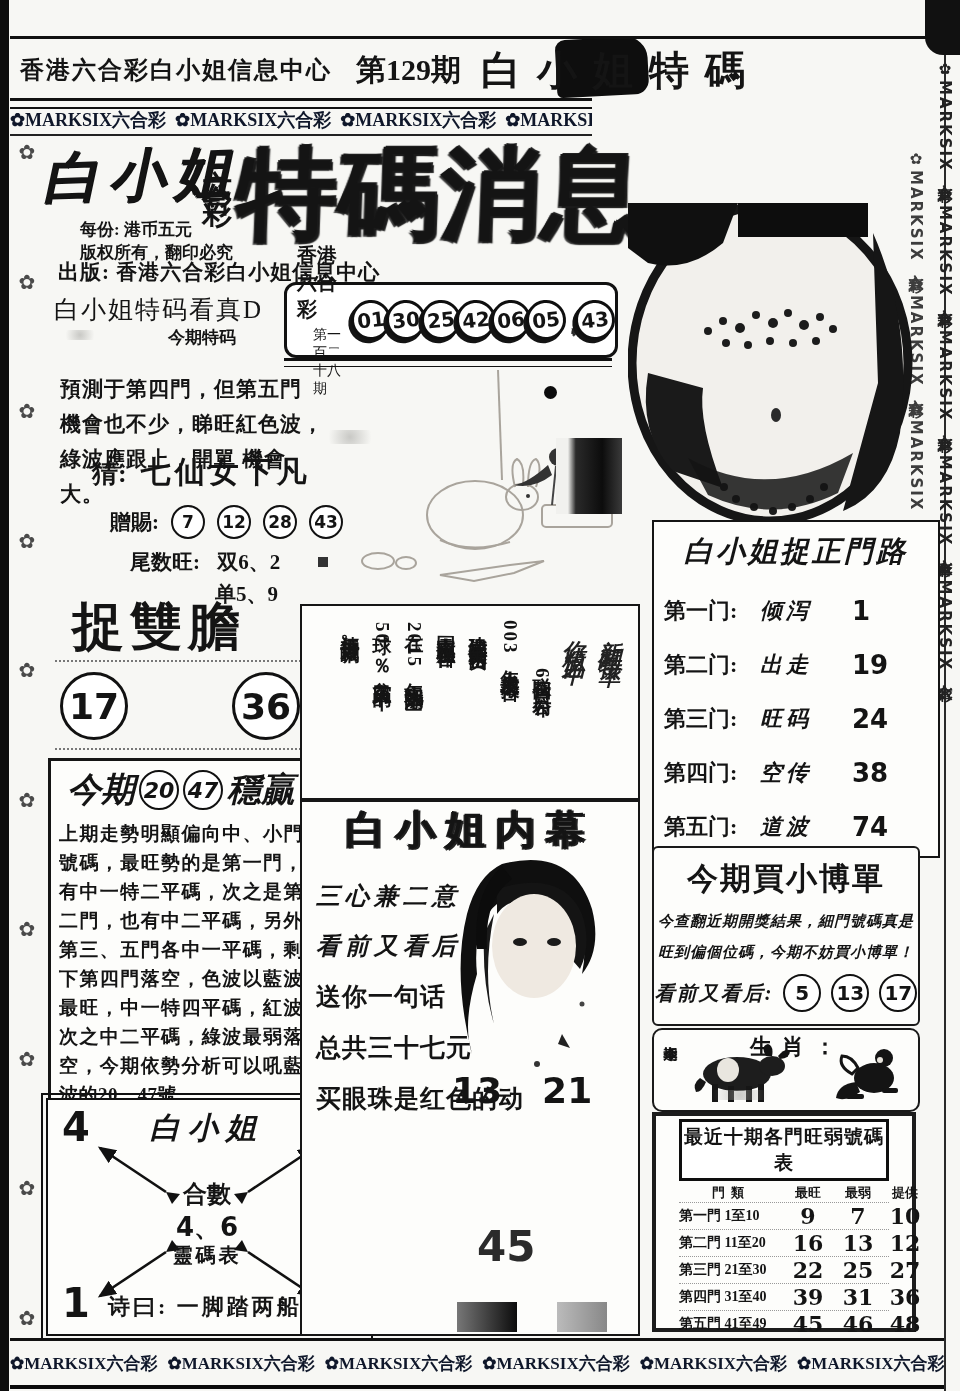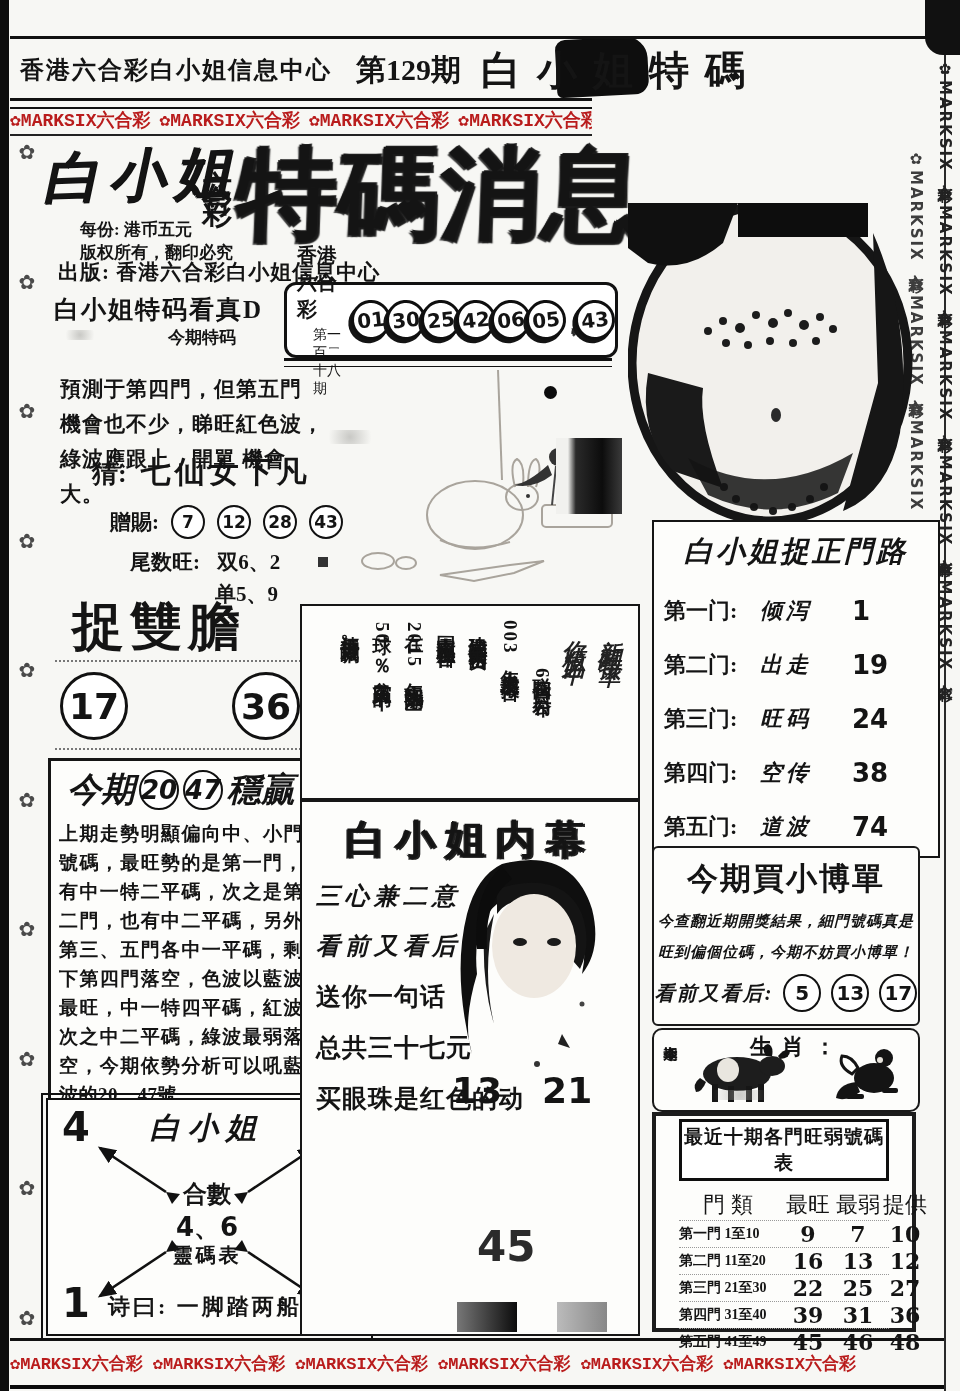--- a/index.html
+++ b/index.html
@@ -13,21 +13,21 @@
   #edge-left{left:0;top:0;width:9px;height:1391px;background:#0d0d0d;}
   #edge-right{left:944px;top:30px;width:2px;height:1361px;background:#2a2a2a;}
   #corner-blob{left:925px;top:0;width:35px;height:55px;background:#111;border-radius:0 0 0 18px;}
   #title-smudge{left:556px;top:38px;width:92px;height:58px;background:#0e0e0e;border-radius:10px 22px 14px 6px;transform:rotate(-3deg);}
   #topbar{left:10px;top:36px;width:936px;height:62px;border-top:3px solid #111;display:flex;align-items:center;}
   #toprule{left:10px;top:98px;width:582px;height:6px;border-top:3px solid #111;border-bottom:2px solid #111;}
   #strip-top{left:10px;top:106px;width:582px;height:28px;display:flex;gap:9px;align-items:center;overflow:hidden;
              border-bottom:2px solid #222;}
   #strip-bottom{left:10px;top:1338px;width:934px;height:44px;display:flex;gap:10px;align-items:center;overflow:hidden;
              border-top:3px solid #111;border-bottom:4px solid #0a0a0a;}
-  .mx-unit{font-family:Liberation Mono, monospace;font-weight:bold;font-size:17px;white-space:nowrap;color:#b91c1c;}
+  .mx-unit{font-family:Liberation Serif, serif;font-weight:bold;font-size:17px;white-space:nowrap;color:#0f172a;}
   #strip-top .mx-unit{font-size:18px;}
   #flower-col{left:12px;top:140px;width:30px;height:1190px;display:flex;flex-direction:column;justify-content:space-between;
               align-items:center;color:#4a4a4a;font-size:20px;}
   .rstrip{color:#333;font-family:"DejaVu Sans",sans-serif;font-weight:bold;font-size:15px;letter-spacing:2px;
           writing-mode:vertical-rl;}
   #rstrip-a{left:899px;top:150px;height:1180px;width:26px;color:#3d3d3d;}
   #rstrip-b{left:928px;top:60px;height:1300px;width:26px;color:#222;}
 
   
   #brand{left:42px;top:138px;font-size:56px;font-weight:900;letter-spacing:10px;transform:rotate(-2deg);
@@ -47,21 +47,21 @@
   #results-org .l1{font-size:20px;font-weight:bold;}
   #results-org .l2{font-size:14px;font-weight:normal;margin-top:3px;margin-left:16px;}
   #result-balls{display:flex;align-items:center;margin-left:4px;}
   .ball{width:34px;height:34px;min-width:34px;border:3px solid #0f0f0f;border-radius:50%;background:#fff;
         display:flex;align-items:center;justify-content:center;font-weight:900;font-size:20px;
         font-family:"DejaVu Sans",sans-serif;box-shadow:-3px 3px 0 #141414;margin-left:-5px;transform:rotate(-6deg);}
   .special-label{font-size:9px;line-height:9px;width:12px;margin-left:2px;font-weight:bold;color:#222;}
   #results-rule{left:284px;top:358px;width:328px;height:5px;border-top:3px solid #111;border-bottom:1px solid #111;}
 
   
-  #fc-title{left:54px;top:293px;font-size:25px;font-weight:700;letter-spacing:2px;}
+  #fc-title{left:54px;top:293px;font-size:25px;font-weight:400;letter-spacing:2px;}
   #fc-sub{left:168px;top:326px;font-size:17px;font-weight:bold;}
   #forecast-lines{left:60px;top:372px;width:270px;font-size:21px;font-weight:bold;line-height:35px;letter-spacing:1px;}
   #guess-row{left:92px;top:452px;font-size:26px;font-weight:900;}
   #guess-row .word{margin-left:14px;letter-spacing:4px;font-size:30px;}
   #gift-row{left:110px;top:505px;display:flex;align-items:center;gap:12px;font-size:21px;font-weight:bold;}
   .cnum{width:30px;height:30px;border:2px solid #111;border-radius:50%;display:flex;align-items:center;justify-content:center;
         font-size:17px;font-weight:bold;font-family:"DejaVu Sans",sans-serif;background:#fff;}
   #tail-row1{left:130px;top:548px;font-size:21px;font-weight:bold;}
   #tail-row2{left:215px;top:580px;font-size:21px;font-weight:bold;}
 
@@ -70,21 +70,21 @@
   #dan-rule1{left:55px;top:660px;width:250px;border-top:2px dotted #777;}
   #dan-nums{left:60px;top:672px;width:240px;display:flex;justify-content:space-between;}
   .dan-circle{width:62px;height:62px;border:3px solid #111;border-radius:50%;background:#fff;
               display:flex;align-items:center;justify-content:center;font-size:36px;font-weight:bold;
               font-family:"DejaVu Sans",sans-serif;}
   #dan-rule2{left:55px;top:748px;width:250px;border-top:2px dotted #777;}
 
   
   #stable{left:48px;top:758px;width:244px;height:338px;border:3px solid #151515;background:#fdfdfb;padding:6px 8px;}
   #stable-title{display:flex;align-items:center;justify-content:center;gap:4px;font-size:34px;font-weight:900;font-style:italic;}
-  #stable-title .cnum{width:36px;height:36px;font-size:26px;border-width:2px;}
+  #stable-title .cnum{width:36px;height:36px;font-size:22px;border-width:2px;}
   #stable-body{margin-top:6px;font-size:19px;font-weight:bold;line-height:29px;text-align:justify;letter-spacing:.5px;}
 
   
   #magic{left:46px;top:1098px;width:318px;height:234px;border:2px solid #111;outline:2px solid #111;outline-offset:3px;
          background:#fdfdfb;}
   #magic .corner{position:absolute;font-size:40px;font-weight:bold;font-family:"DejaVu Sans",sans-serif;}
   #magic-title{position:absolute;left:0;right:0;top:8px;text-align:center;font-size:30px;font-weight:900;letter-spacing:8px;font-style:italic;}
   #magic-c1{position:absolute;left:0;right:0;top:78px;text-align:center;font-size:24px;font-weight:900;}
   #magic-c2{position:absolute;left:0;right:0;top:110px;text-align:center;font-size:26px;font-weight:bold;font-family:"DejaVu Sans",sans-serif;}
   #magic-c3{position:absolute;left:0;right:0;top:142px;text-align:center;font-size:20px;font-weight:bold;letter-spacing:3px;}
@@ -94,21 +94,21 @@
   #rabbit{left:290px;top:365px;}
   
   #news{left:300px;top:604px;width:336px;height:192px;border:2px solid #161616;background:#fdfdfb;display:flex;justify-content:flex-end;}
   #news-cols{writing-mode:vertical-rl;height:100%;padding:10px 8px;}
   .news-head{font-size:22px;font-weight:bold;font-style:italic;letter-spacing:8px;padding:6px 6px 0 0;color:#222;}
   .news-col{font-size:19px;font-weight:bold;letter-spacing:2px;padding:4px 3px;}
   .news-col.first{padding-top:46px;}
 
   
   #insider{left:300px;top:800px;width:336px;height:532px;border:2px solid #161616;background:#fdfdfb;}
-  #insider-title{position:absolute;left:0;right:0;top:10px;text-align:center;font-size:40px;font-weight:900;letter-spacing:10px;
+  #insider-title{position:absolute;left:0;right:0;top:0;text-align:center;font-size:40px;font-weight:900;letter-spacing:10px;
                  text-shadow:2px 1px 0 #222,-1px 1px 0 #333;filter:blur(.3px);}
   #insider-lines{position:absolute;left:14px;top:78px;width:175px;}
   #insider-lines div{margin-bottom:18px;white-space:nowrap;}
   #insider-lines div:nth-child(1),#insider-lines div:nth-child(2){font-size:24px;font-weight:bold;font-style:italic;letter-spacing:5px;}
   #insider-lines div:nth-child(n+3){font-size:25px;font-weight:900;font-family:"DejaVu Sans",sans-serif;letter-spacing:1px;}
   #insider-nums{position:absolute;left:150px;top:268px;font-size:36px;font-weight:bold;font-family:"DejaVu Sans",sans-serif;display:flex;gap:40px;}
   #insider-n45{position:absolute;left:175px;top:420px;font-size:42px;font-weight:bold;font-family:"DejaVu Sans",sans-serif;color:#2b2b2b;}
   #insider-smudge1{position:absolute;left:155px;top:500px;width:60px;height:30px;background:linear-gradient(90deg,#777,#0c0c0c);}
   #insider-smudge2{position:absolute;left:255px;top:500px;width:50px;height:30px;background:linear-gradient(90deg,#bbb,#888);}
   #insider-face{position:absolute;left:140px;top:52px;}
@@ -134,21 +134,21 @@
   #zo-lucky{position:absolute;left:8px;top:6px;font-size:14px;font-weight:bold;height:70px;line-height:16px;}
   #zo-title{position:absolute;left:96px;top:2px;font-size:22px;font-weight:900;letter-spacing:10px;}
   #zo-ox{position:absolute;left:28px;top:14px;}
   #zo-monkey{position:absolute;left:168px;top:16px;}
 
   
   #lotwrap{left:652px;top:1112px;width:264px;height:220px;background:#1c1c1c;padding:4px;box-sizing:border-box;}
   #lotinner{background:#fdfdfb;width:100%;height:100%;box-sizing:border-box;padding:3px 23px;}
   #lot-title{border:3px solid #0e0e0e;background:#fff;text-align:center;font-size:19px;font-weight:900;
              letter-spacing:1px;padding:2px 0;}
-  #lot-head{display:grid;grid-template-columns:104px 50px 50px 44px;font-size:22px;font-weight:400;margin-top:9px;}
+  #lot-head{display:grid;grid-template-columns:104px 50px 50px 44px;font-size:13px;font-weight:700;margin-top:3px;}
   #lot-head span{text-align:center;}
   #lot-head span:first-child{letter-spacing:6px;}
   .lot-row{display:grid;grid-template-columns:104px 50px 50px 44px;align-items:center;border-top:1px dotted #999;}
   .lot-row .gate{font-size:14px;font-weight:900;white-space:nowrap;}
   .lot-row .v{font-size:22px;font-weight:bold;font-family:"DejaVu Serif",serif;text-align:center;}
 
   
   #photo{left:628px;top:203px;}
   .dot{position:absolute;border-radius:50%;background:#0c0c0c;}
   #ink-dot{left:544px;top:386px;width:13px;height:13px;}

